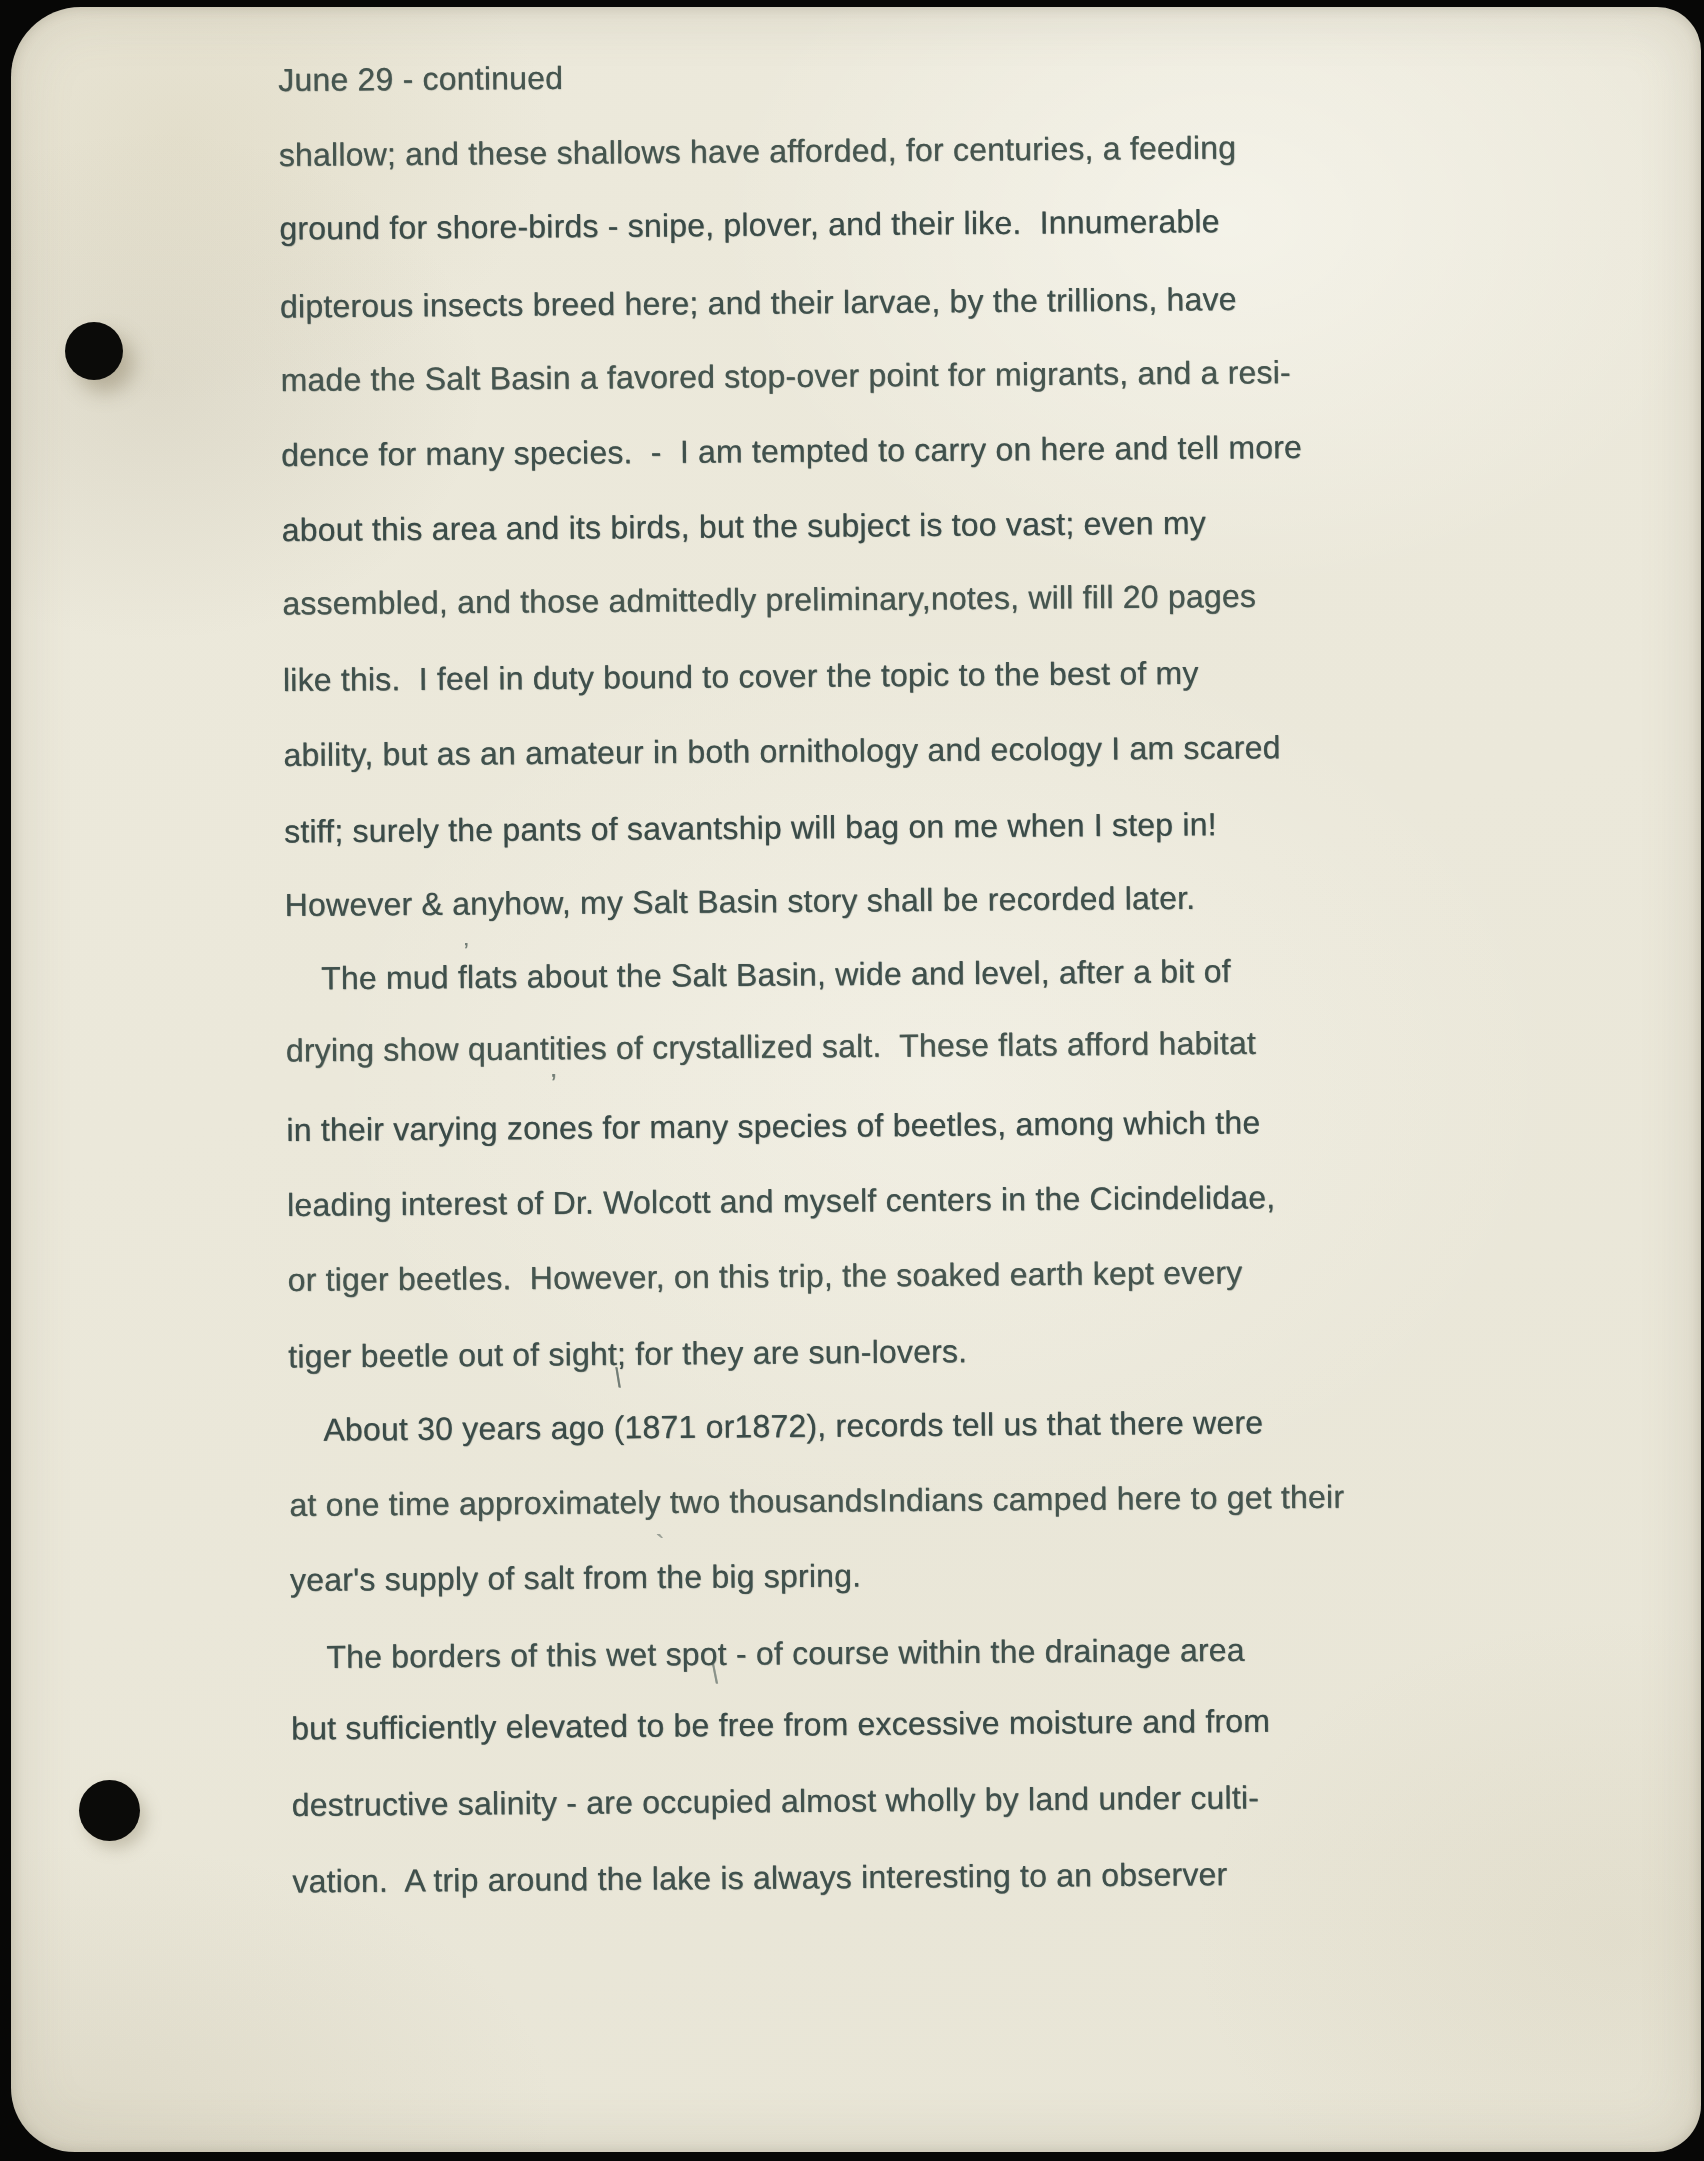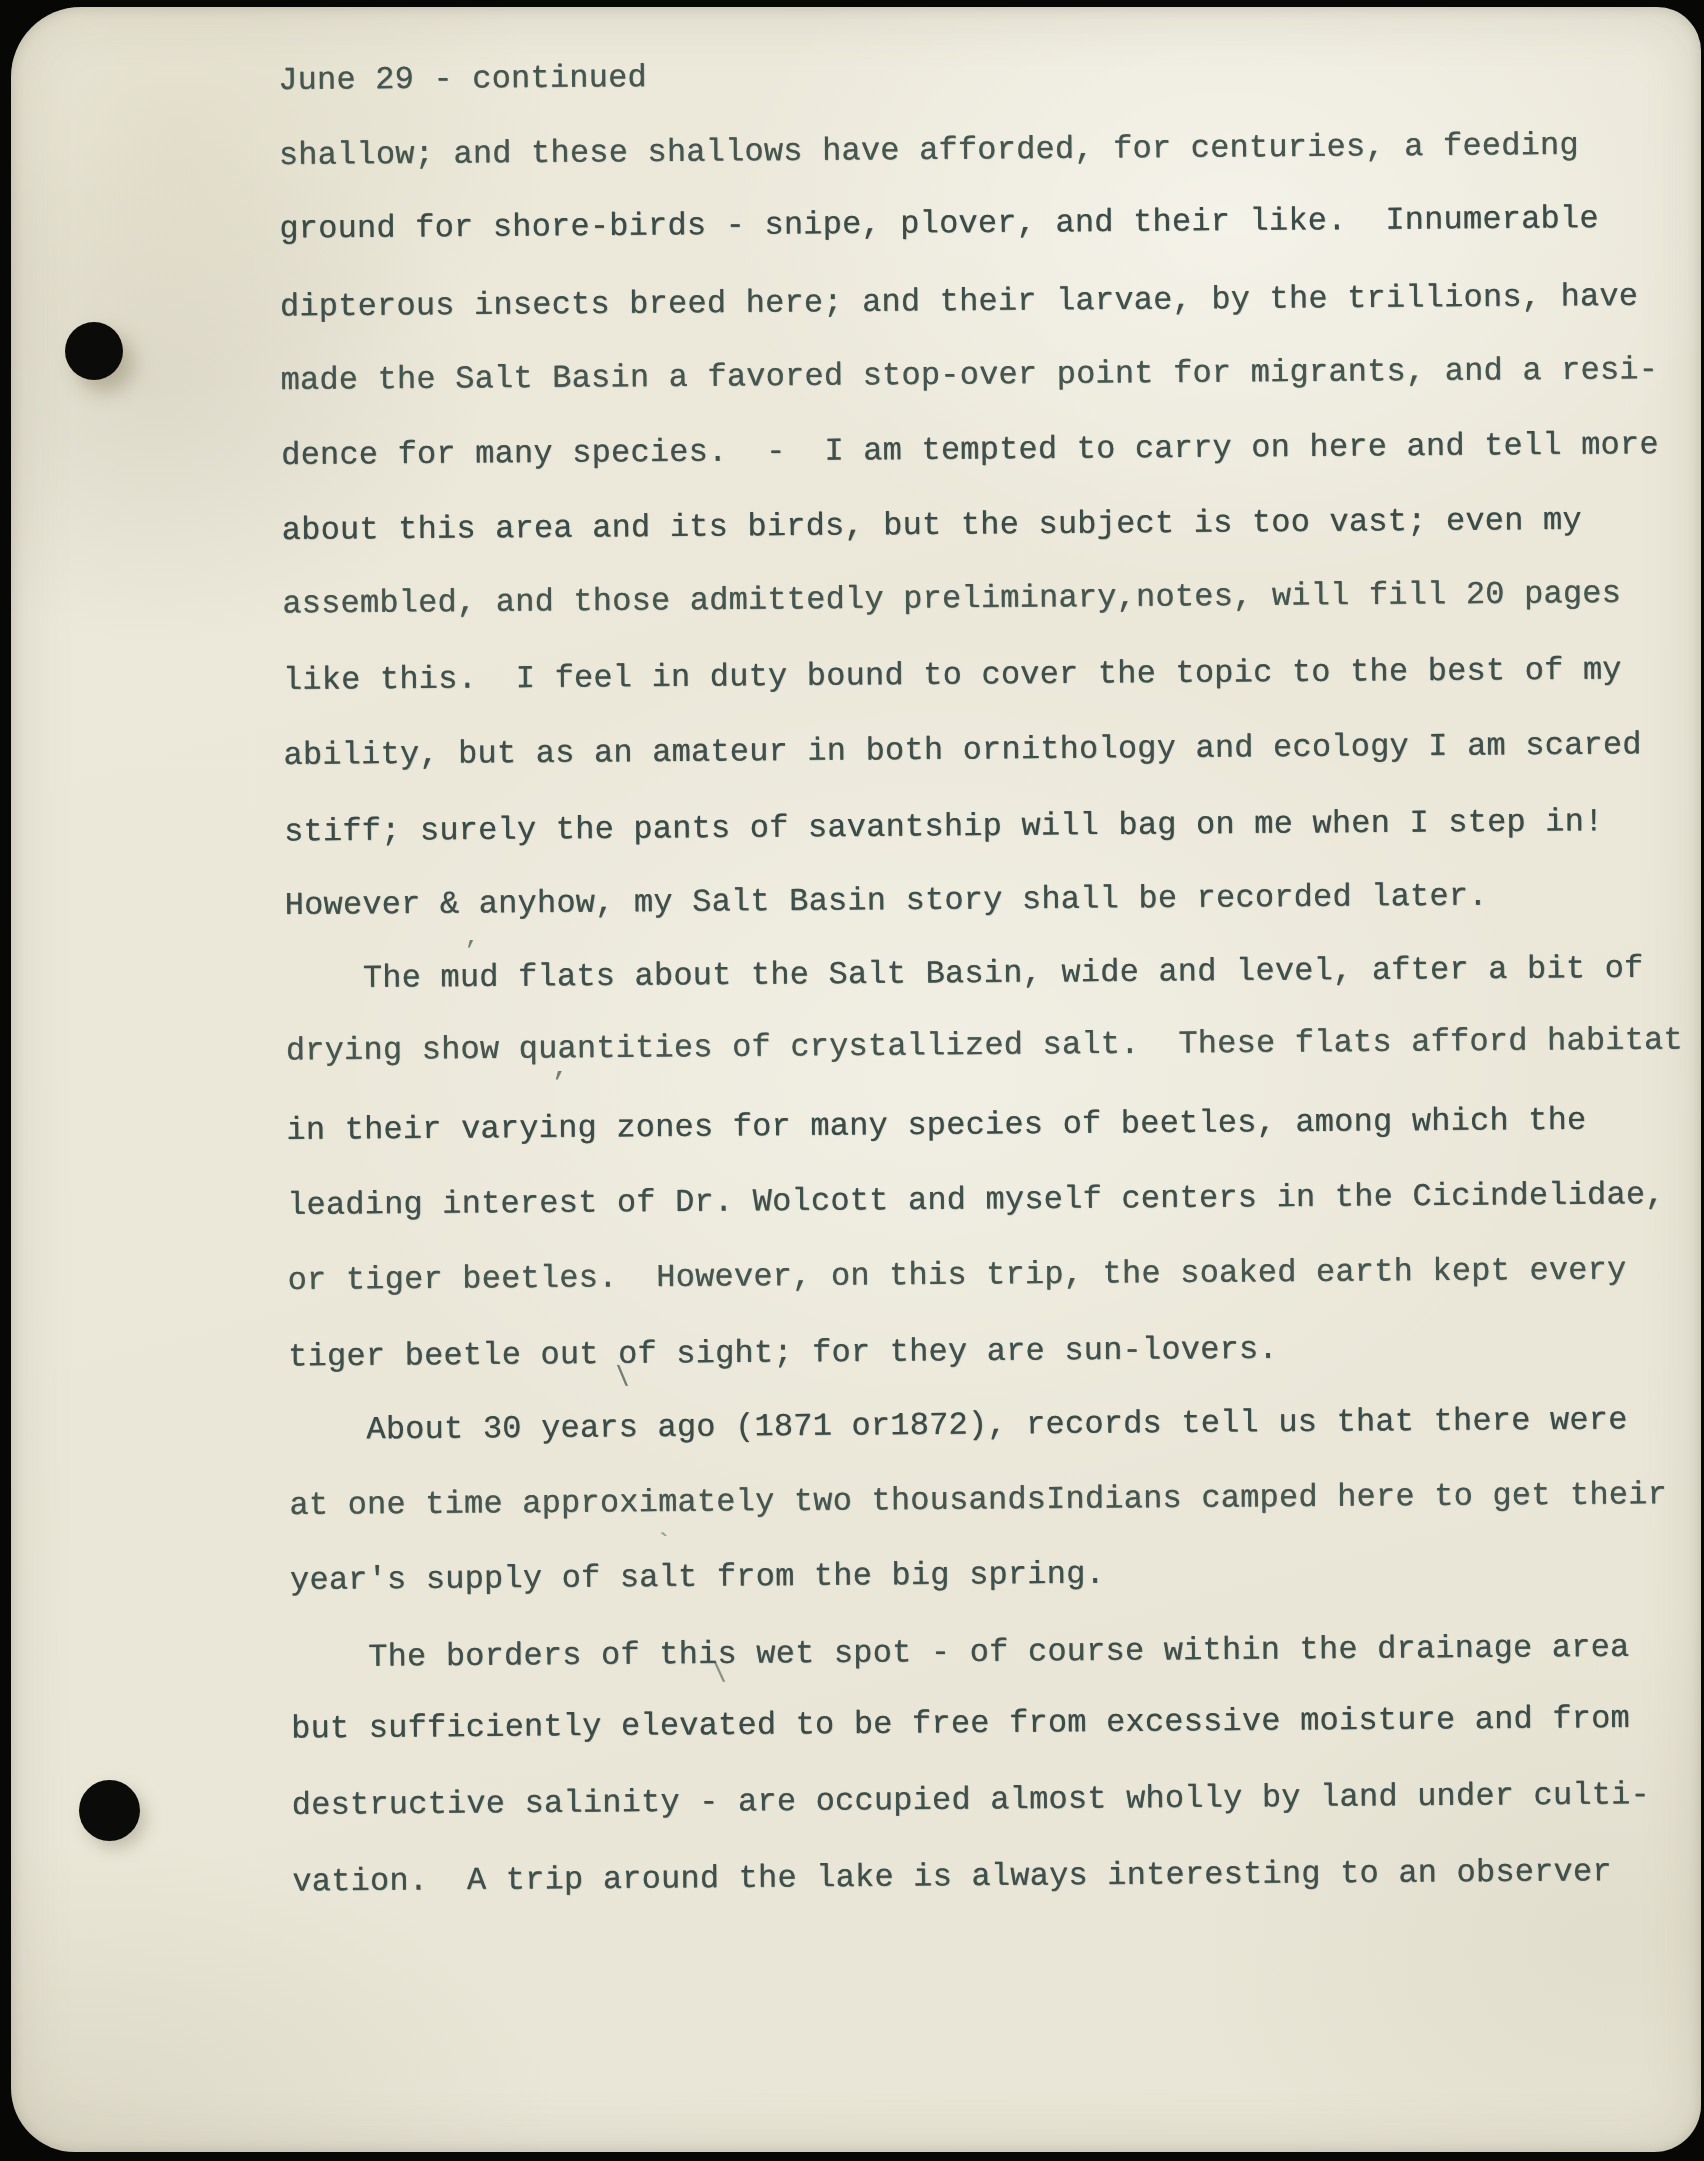--- a/index.html
+++ b/index.html
@@ -2,21 +2,21 @@
 <html style="font-size:12px"><head>
 <meta charset="utf-8">
 <style>
   html, body { margin: 0; padding: 0; background: #070706; }
   .scan {
     position: relative;
     width: 1704px;
     height: 2161px;
     overflow: hidden;
     background: #070706;
-    font-family: Liberation Mono, monospace;
+    font-family: Liberation Sans, sans-serif;
   }
   .page {
     position: absolute;
     left: 10.6px;
     top: 6.8px;
     width: 1690px;
     height: 2145px;
     border-radius: 70px 44px 47px 64px;
     background:
       radial-gradient(470px 364px at 144px 379px, rgba(148,138,112,0.16), transparent 70%),

